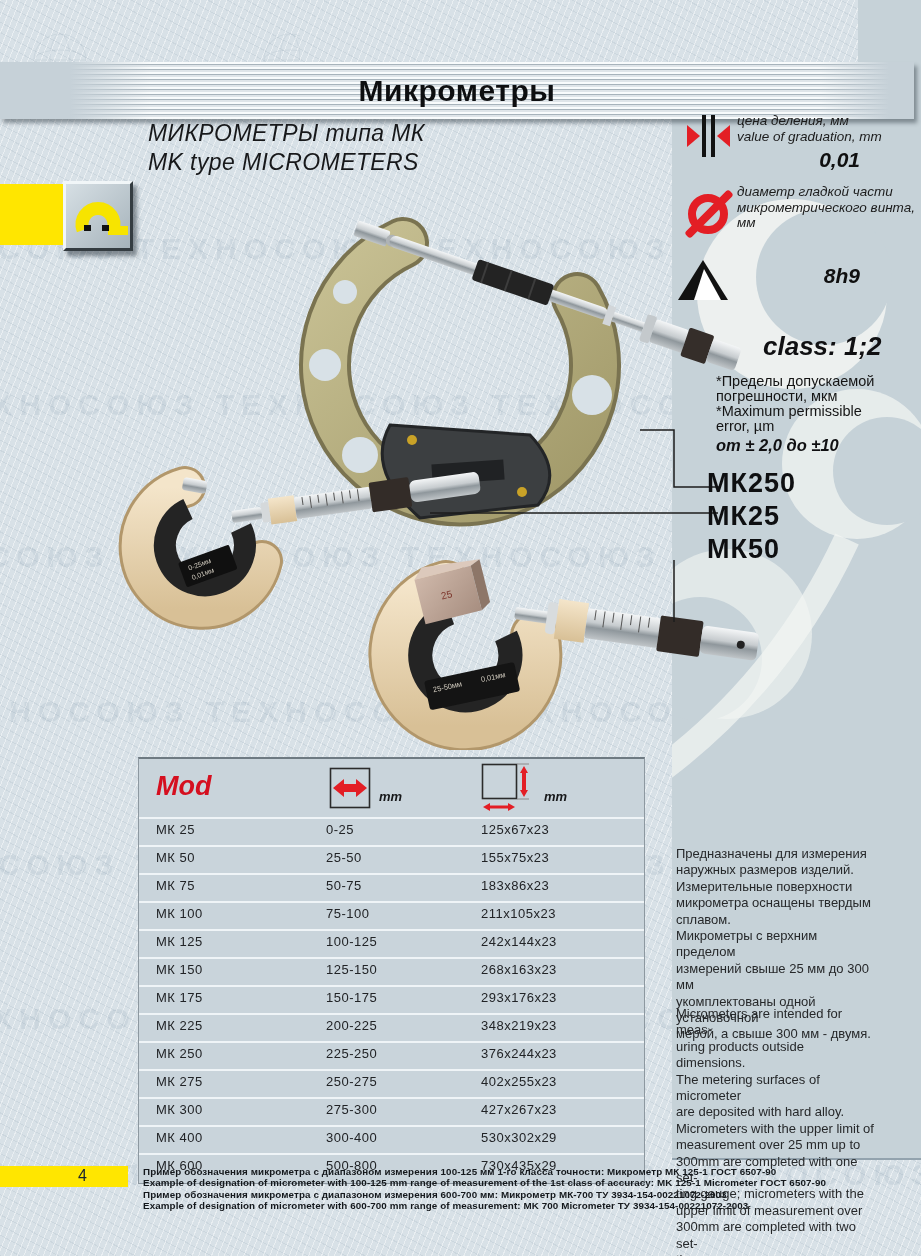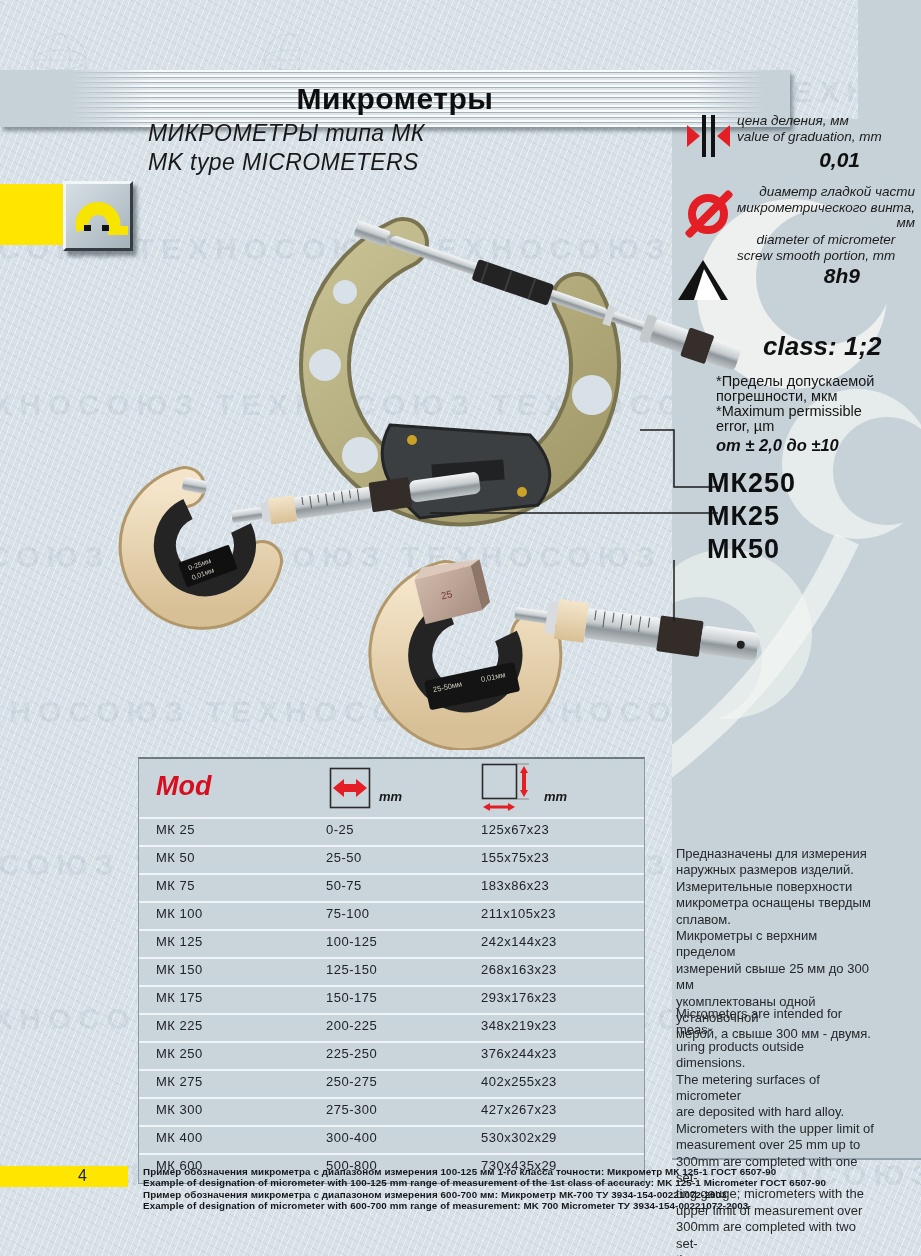--- a/index.html
+++ b/index.html
@@ -17,44 +17,44 @@
   .wm-row{position:absolute;white-space:nowrap;font-weight:bold;font-size:30px;
     letter-spacing:7px;color:rgba(80,108,130,0.09);z-index:1;}
   #globes{position:absolute;inset:0;z-index:1;opacity:.5;}
 
   
   #sidebar-bg{left:672px;top:119px;width:249px;height:1041px;background:#c6d2d8;
     border-bottom:2px solid #93a3ae;z-index:2;}
   #corner-bg{left:858px;top:0;width:63px;height:119px;background:#c6d2d8;z-index:2;}
 
   
-  #title-band{left:0;top:62px;width:790px;height:57px;z-index:6;
+  #title-band{left:0;top:62px;width:914px;height:57px;z-index:6;
     background-color:#cdd7dd;
     background-image:
       linear-gradient(90deg,#c6d1d8 0 70px, rgba(198,209,216,0) 150px),
       linear-gradient(270deg,#c6d1d8 0 25px, rgba(198,209,216,0) 95px),
       repeating-linear-gradient(180deg,#f8fbfc 0 2px,#a7b3bb 2px 3px,#dfe5e9 3px 5px);
     box-shadow:3px 4px 4px rgba(40,50,60,.45);
-    text-align:center;margin-top:8px;}
+    text-align:center;}
   #title-band .t{line-height:57px;font-size:30px;font-weight:bold;color:#0d0e10;letter-spacing:.5px;}
 
   
   #heading{left:148px;top:119px;z-index:6;font-weight:normal;font-style:italic;
     font-size:23px;line-height:29px;color:#17181a;letter-spacing:.4px;}
 
   
   #yellow-bar{left:0;top:184px;width:63px;height:61px;background:#ffe600;z-index:6;}
   #cat-badge{left:63px;top:181px;width:70px;height:70px;z-index:6;
     background:linear-gradient(135deg,#d6dfe4 0%,#a6b3bb 100%);
     border-top:3px solid #f1f6f8;border-left:3px solid #f1f6f8;
     border-right:3px solid #343c41;border-bottom:3px solid #343c41;
     box-shadow:4px 5px 4px rgba(40,50,60,.5);}
 
   
-  .spec-ru,.spec-en{font-style:italic;font-size:13.5px;line-height:15.5px;color:#1b1b1b;text-align:right;}
+  .spec-ru,.spec-en{font-style:italic;font-size:13.5px;line-height:15.5px;color:#1b1b1b;}
   .spec-value{font-weight:bold;font-style:italic;font-size:21px;color:#101010;text-align:right;}
   #class-label{left:727px;top:331px;font-weight:bold;font-style:italic;font-size:26px;color:#101012;z-index:6;margin-left:36px;}
   #error-block{left:716px;top:374px;z-index:6;font-size:14.5px;line-height:15px;color:#141414;}
   #error-value{font-weight:bold;font-style:italic;font-size:16.5px;margin-top:4px;color:#101012;}
   .model-label{position:absolute;left:707px;font-weight:bold;font-size:27px;letter-spacing:1px;color:#0e0f11;z-index:6;}
 
   
   #grad-icon{left:684px;top:112px;width:48px;height:48px;z-index:6;}
   .gbar{position:absolute;top:3px;width:4px;height:42px;background:#121212;}
   .gtri{position:absolute;top:13px;width:0;height:0;border-top:11px solid transparent;border-bottom:11px solid transparent;}
@@ -158,22 +158,20 @@
   <div class="abs spec-en pre" style="left:737px;top:129px;z-index:6">value of graduation, mm</div>
   <div class="abs spec-value" style="left:760px;top:148px;width:100px;z-index:6">0,01</div>
 
   <div id="diam-icon" class="abs">
     <div id="diam-ring"></div>
     <div id="diam-slash"></div>
   </div>
   <div class="abs spec-ru pre" style="left:737px;top:184px;z-index:6">диаметр гладкой части
 микрометрического винта,
 мм</div>
-  <div class="abs spec-en pre" style="left:737px;top:232px;z-index:6">diameter of micrometer
-screw smooth portion, mm</div>
   <div class="abs spec-value" style="left:760px;top:264px;width:100px;z-index:6">8h9</div>
 
   <svg id="tri-icon" class="abs" width="50" height="42" viewBox="0 0 50 42">
     <polygon points="0,40 25,0 50,40" fill="#121212"></polygon>
     <polygon points="26,9 43,40 16,40" fill="#ffffff"></polygon>
   </svg>
 
   <div id="class-label" class="abs">class: 1;2</div>
   <div id="error-block" class="abs">
     <div class="pre">*Пределы допускаемой

